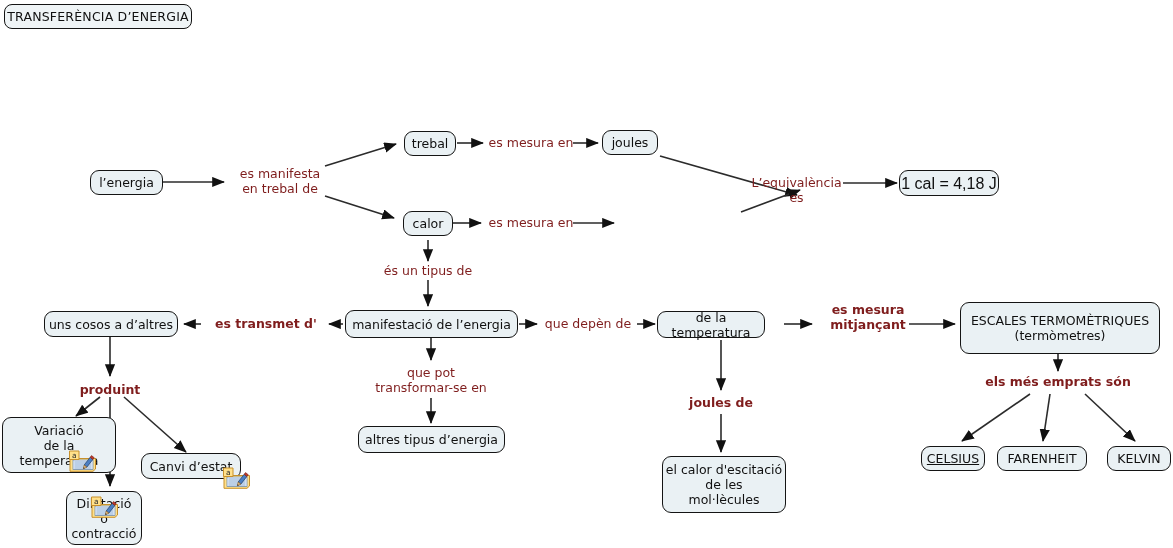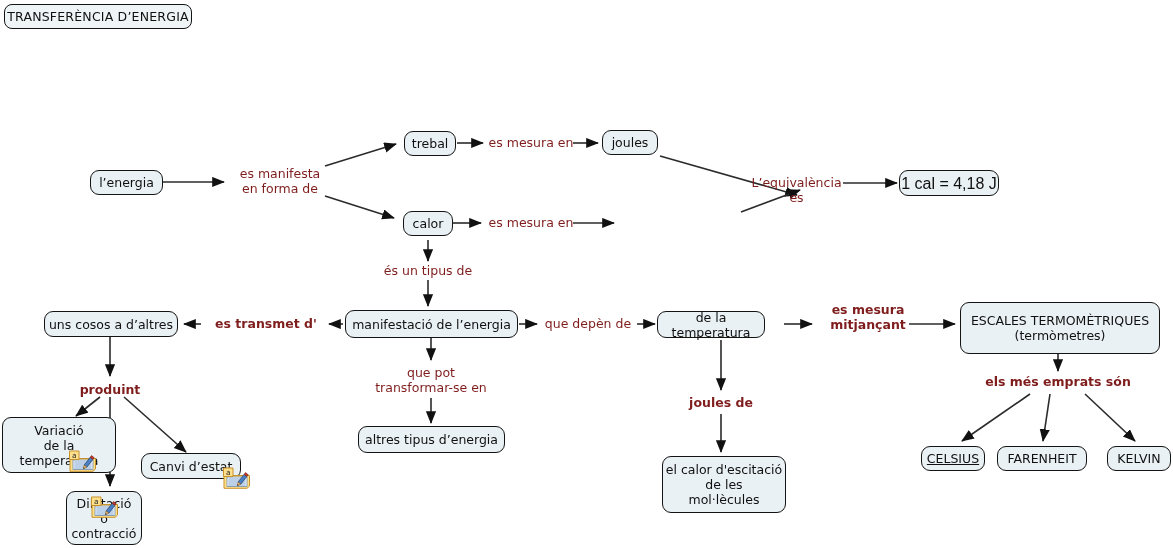--- a/index.html
+++ b/index.html
@@ -179,21 +179,21 @@
 
   <div class="node" style="left:141px;top:453px;width:100px;height:26px;">Canvi d’estat</div>
 
   <div class="node" style="left:921px;top:446px;width:64px;height:25px;text-decoration:underline;">CELSIUS</div>
 
   <div class="node" style="left:997px;top:446px;width:90px;height:25px;">FARENHEIT</div>
 
   <div class="node" style="left:1107px;top:446px;width:64px;height:25px;">KELVIN</div>
 
   <div class="link" style="left:232px;top:167px;width:96px;">es manifesta
-en forma de</div>
+en trebal de</div>
 
   <div class="link" style="left:486px;top:136px;width:90px;">es mesura en</div>
 
   <div class="link" style="left:486px;top:216px;width:90px;">es mesura en</div>
 
   <div class="link" style="left:745px;top:176px;width:103px;">L’equivalència es</div>
 
   <div class="link" style="left:375px;top:264px;width:106px;">és un tipus de</div>
 
   <div class="link bold" style="left:204px;top:317px;width:124px;">es transmet d'</div>

